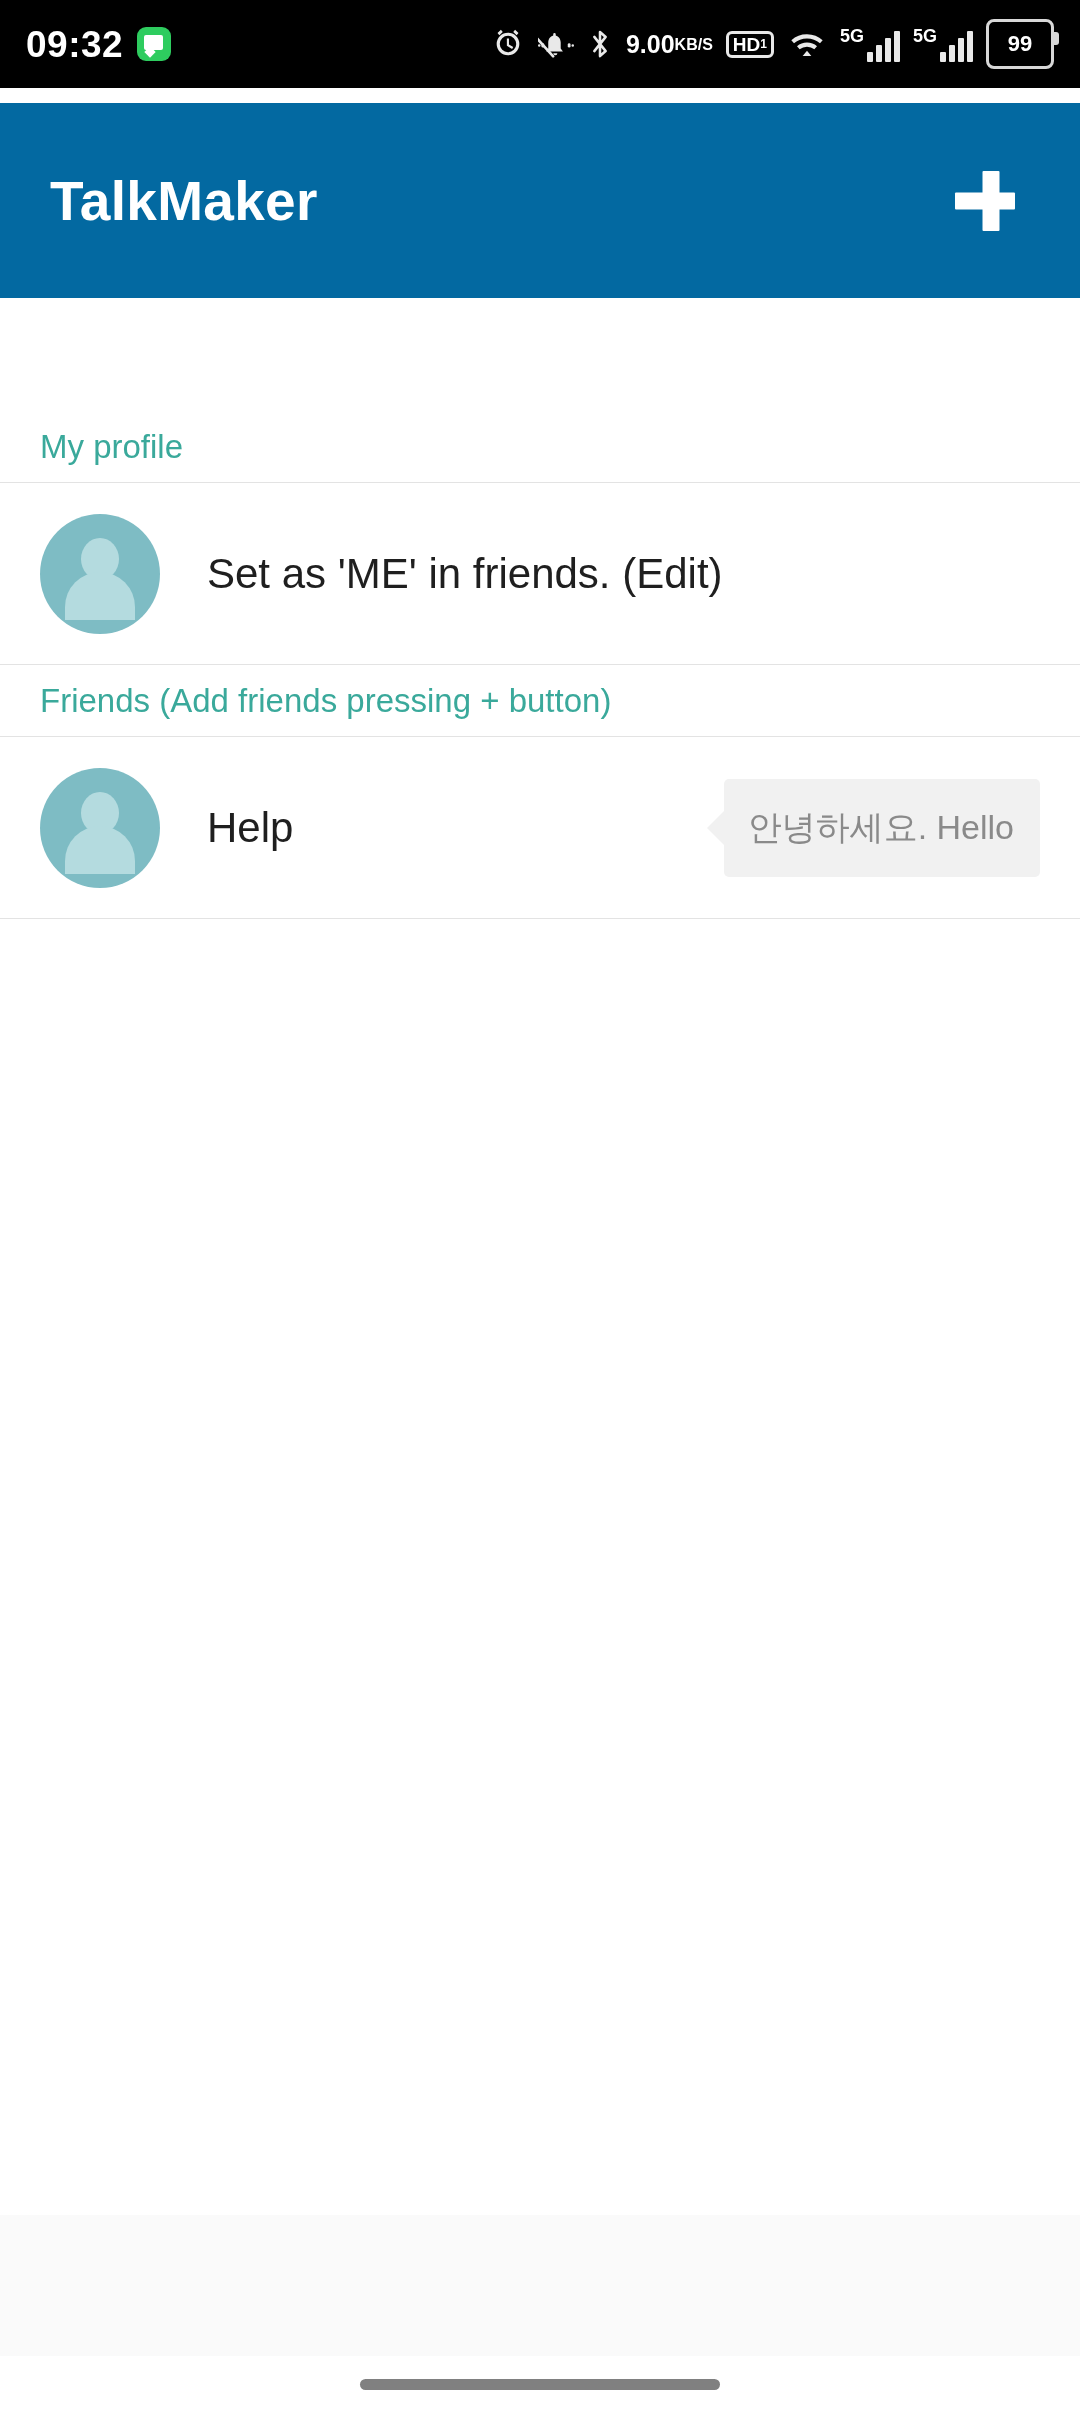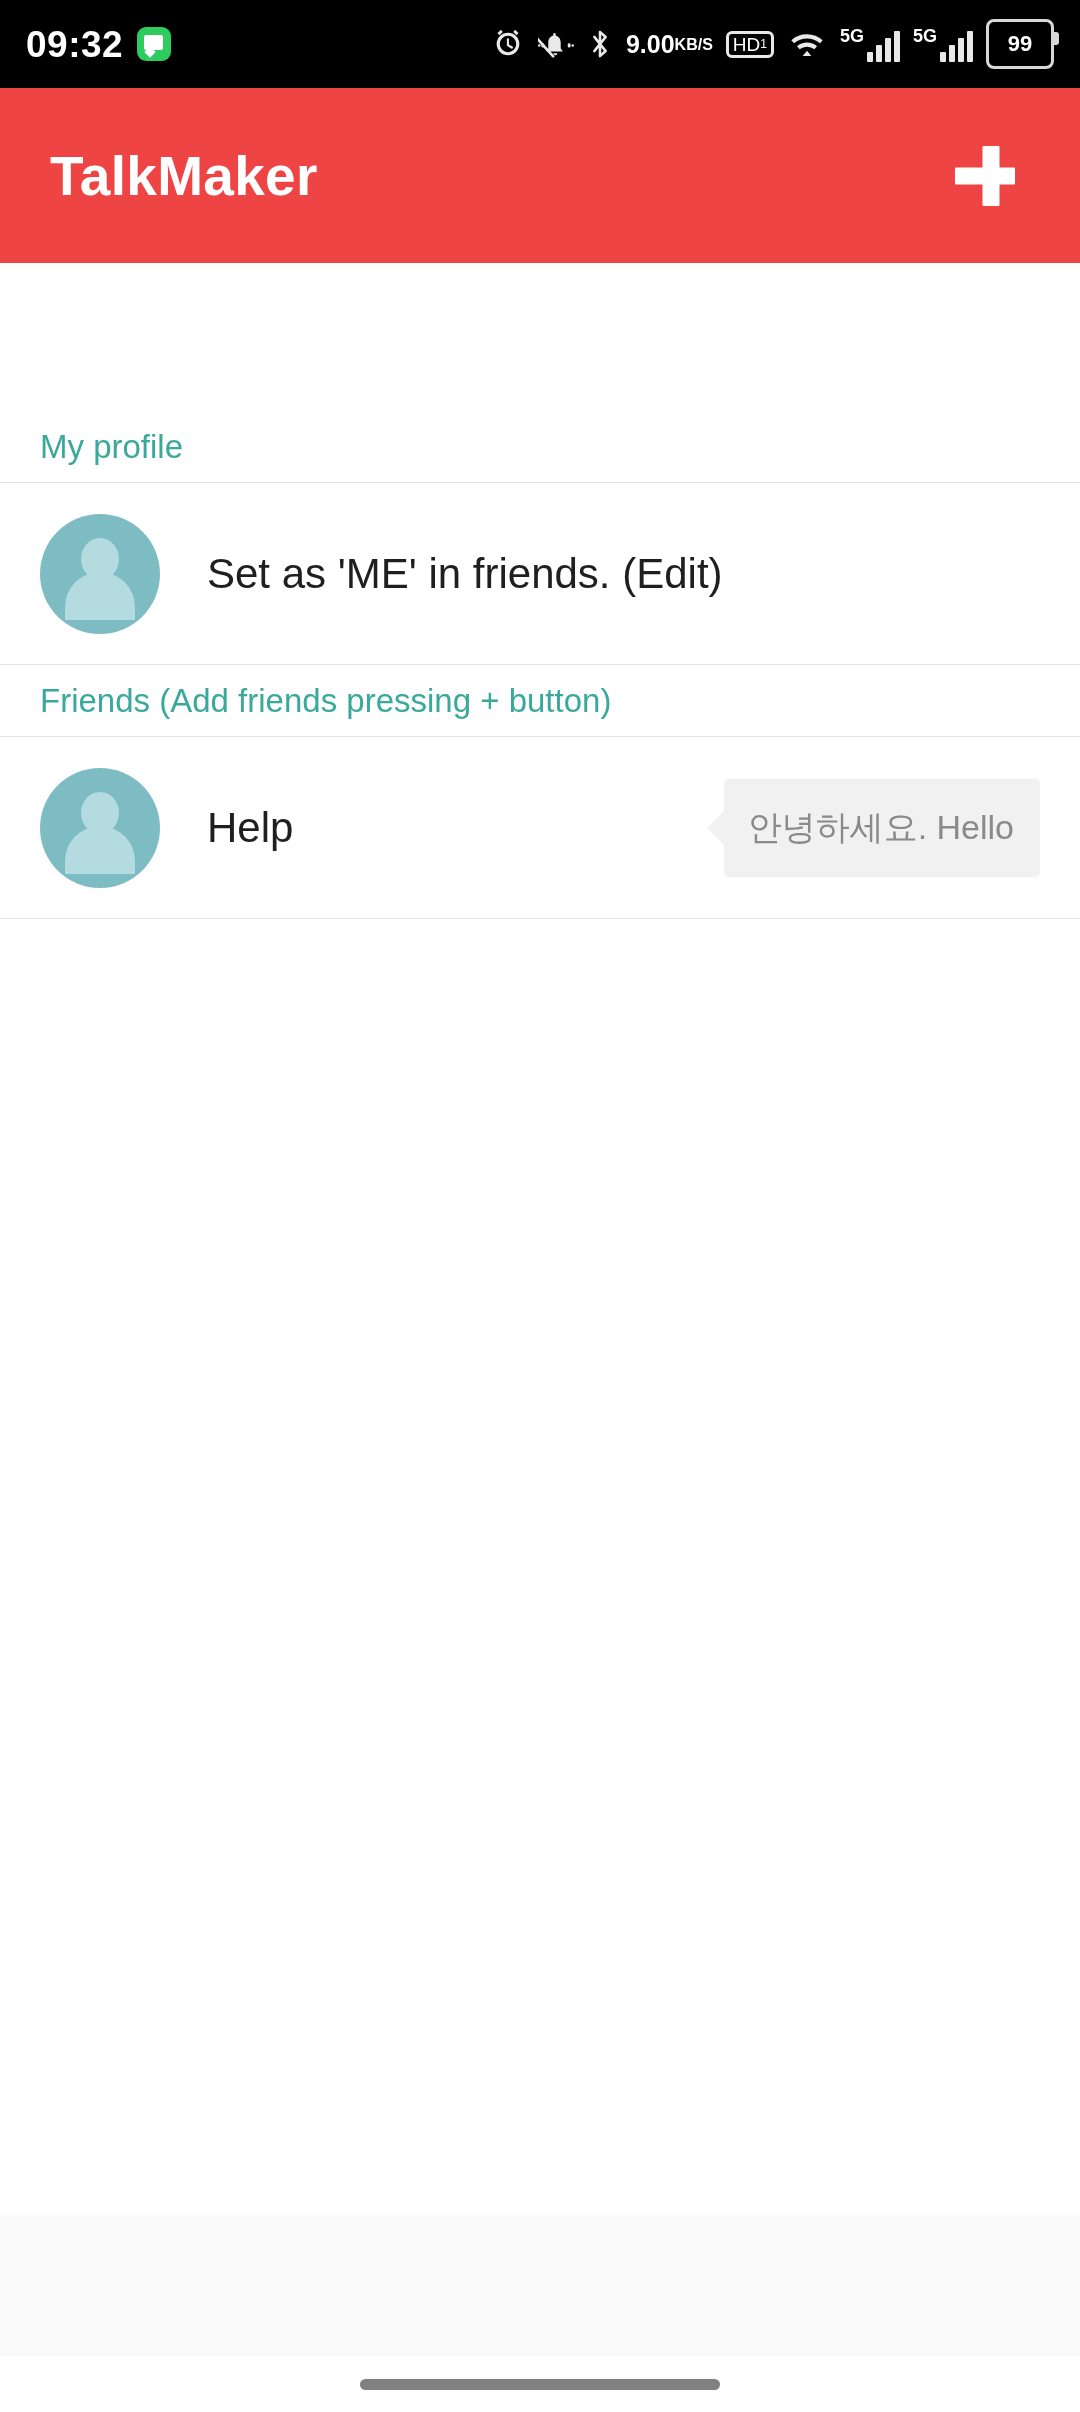--- a/index.html
+++ b/index.html
@@ -32,21 +32,21 @@
     content:""; position:absolute; left:9px; top:21px; width:8px; height:8px;
     background:#ffffff; transform:rotate(45deg); z-index:1;
   }
   .sb-right{ display:flex; align-items:center; gap:13px; }
   .sb-ic{ display:flex; align-items:center; justify-content:center; }
   .sb-kb{ display:flex; align-items:center; line-height:1; }
   .sb-kb .v{ font-size:25px; font-weight:bold; }
   .sb-kb .u{ font-size:16px; font-weight:bold; margin-top:1px; }
   .sb-hd{
     border:3px solid #e8e8e8; border-radius:6px; padding:1px 4px;
-    font-size:19px; font-weight:normal; line-height:1; display:flex; align-items:center;
+    font-size:19px; font-weight:bold; line-height:1; display:flex; align-items:center;
   }
   .sb-hd sup{ font-size:12px; vertical-align:top; }
   .sb-5g{ display:flex; align-items:flex-end; gap:3px; }
   .sb-5g .lbl{ font-size:18px; font-weight:bold; line-height:1; margin-bottom:17px; }
   .bars{ display:flex; align-items:flex-end; gap:3px; height:32px; }
   .bars i{ display:block; width:6px; background:#e9e9e9; border-radius:1px; }
   .bars i:nth-child(1){ height:10px; }
   .bars i:nth-child(2){ height:17px; }
   .bars i:nth-child(3){ height:24px; }
   .bars i:nth-child(4){ height:31px; }
@@ -55,22 +55,22 @@
     display:flex; align-items:center; justify-content:center; position:relative;
     font-size:22px; font-weight:bold;
   }
   .sb-batt::after{
     content:""; position:absolute; right:-8px; top:10px; width:5px; height:13px;
     background:#d8d8d8; border-radius:0 3px 3px 0;
   }
 
   
   .appbar{
-    position:absolute; top:88px; left:0; width:1080px; height:175px;
-    background:#ef4444;
+    position:absolute; top:103px; left:0; width:1080px; height:195px;
+    background:#0369a1;
     display:flex; align-items:center; justify-content:space-between;
     padding:0 48px 0 50px;
   }
   .app-title{ color:#ffffff; font-size:55px; font-weight:bold; letter-spacing:.3px; }
   .add-btn{ width:82px; height:82px; position:relative; cursor:pointer; }
   .add-btn::before{
     content:""; position:absolute; left:50%; top:11px; transform:translateX(-50%);
     width:17px; height:60px; background:#ffffff; border-radius:1px;
   }
   .add-btn::after{

